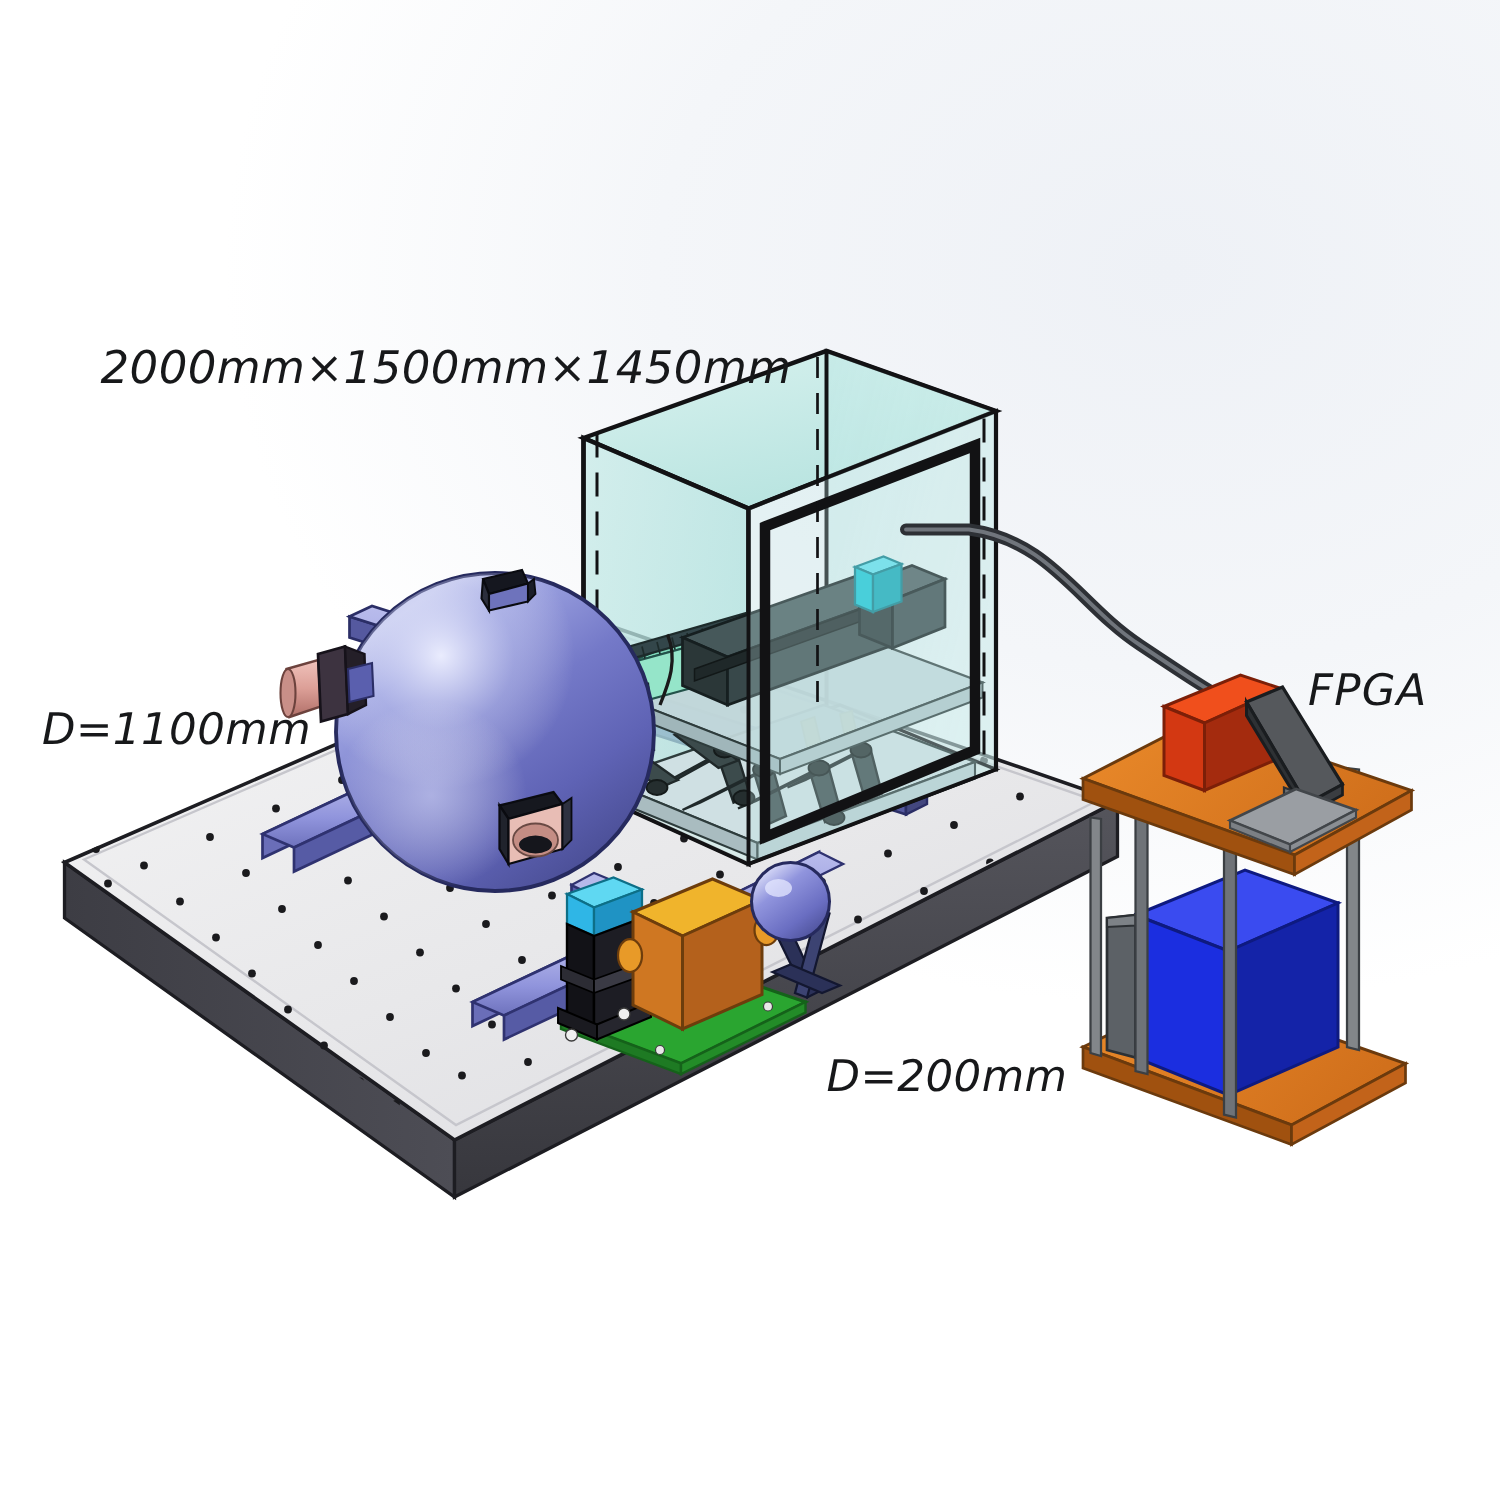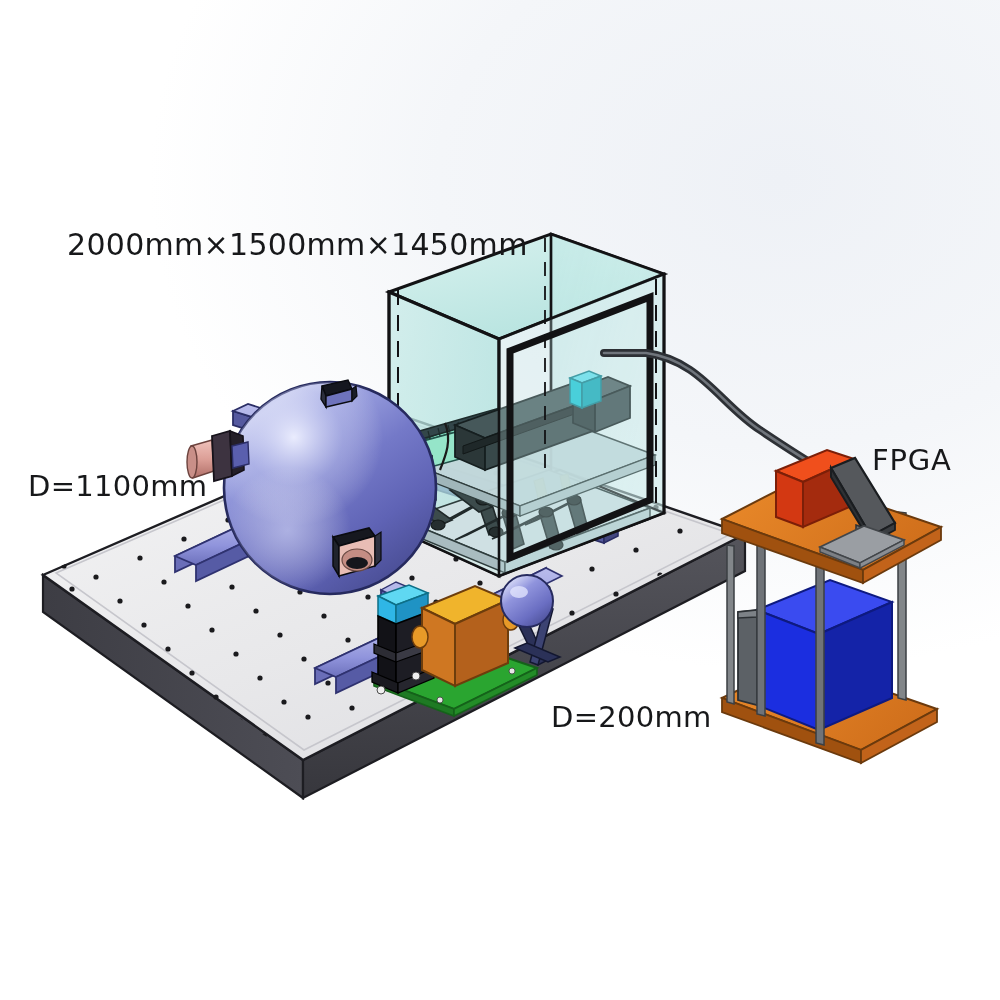--- a/index.html
+++ b/index.html
@@ -6,20 +6,21 @@
   body{
     width:1000px;height:1000px;overflow:hidden;
     font-family:"DejaVu Sans","Liberation Sans",sans-serif;
     background:#ffffff;
   }
   #stage{
     position:relative;width:1000px;height:1000px;
     background:
       radial-gradient(ellipse 900px 700px at 78% 18%, #eef1f6 0%, #f4f6f9 38%, #ffffff 70%),
       linear-gradient(152deg,#ffffff 0%,#ffffff 22%,#f2f4f8 52%,#ffffff 85%);
+    font-style: italic;
   }
   svg{position:absolute;left:0;top:0;display:block;}
   .lbl{
     font-family:"DejaVu Sans","Liberation Sans",sans-serif;
     fill:#17181a;font-weight:400;
   }
   .lbl-dim{font-size:30px;letter-spacing:0.3px;}
   .lbl-d{font-size:29px;letter-spacing:0.3px;}
   .lbl-fpga{font-size:29px;letter-spacing:0.8px;}
 </style>

